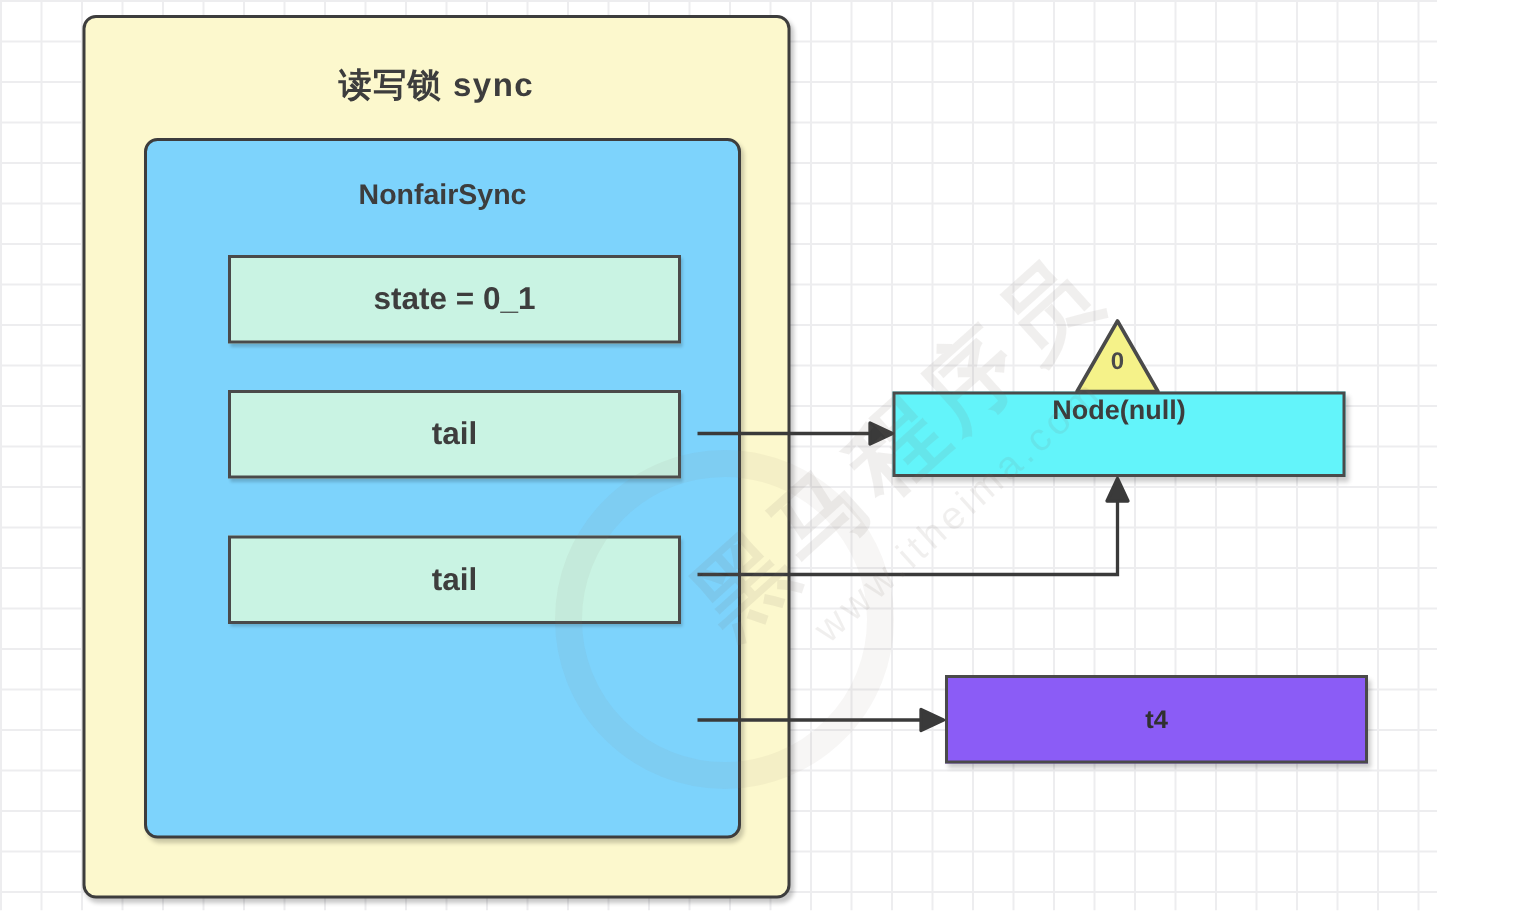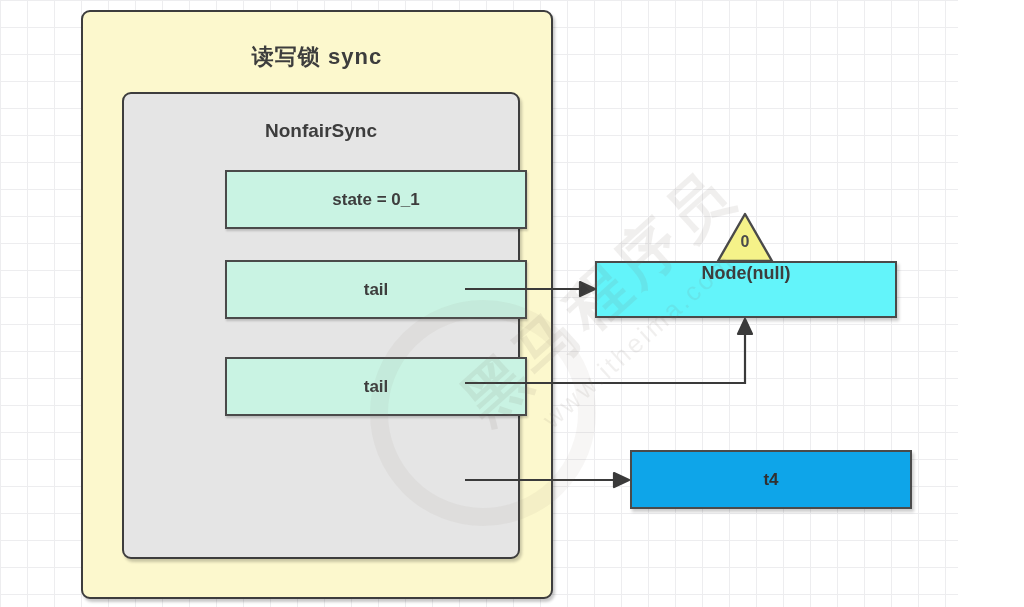--- a/index.html
+++ b/index.html
@@ -14,59 +14,59 @@
     background:
       linear-gradient(to right,#ededef 1px,transparent 1px),
       linear-gradient(to bottom,#ededef 1px,transparent 1px);
     background-size:27px 27px;
     background-color:#ffffff;
   }
   .plain-strip{position:absolute;left:958px;top:0;width:66px;height:607px;background:#ffffff;}
 
   .box{position:absolute;box-sizing:border-box;}
   .outer-box{
-    left:81px;top:10px;width:472px;height:589px;
+    left:55px;top:10px;width:472px;height:589px;
     background:#fcf8cd;border:2.5px solid #3d3d3d;border-radius:9px;
     box-shadow:2px 3px 3px rgba(0,0,0,0.22);
   }
   .outer-title{
     position:absolute;left:0;top:30px;width:100%;text-align:center;
     font-size:22px;font-weight:bold;color:#3d3d3d;letter-spacing:1px;
   }
   .inner-box{
     position:absolute;left:39px;top:80px;width:398px;height:467px;
-    background:#e5e5e5;border:2.5px solid #3d3d3d;border-radius:9px;
+    background:#7dd3fc;border:2.5px solid #3d3d3d;border-radius:9px;
     box-shadow:2px 3px 3px rgba(0,0,0,0.20);box-sizing:border-box;
   }
   .inner-title{
     position:absolute;left:0;top:26px;width:100%;text-align:center;
     font-size:19px;font-weight:bold;color:#3d3d3d;
   }
   .field{
     position:absolute;left:54px;width:302px;height:59px;
     background:#c9f3e3;border:2px solid #4a4a4a;
     box-shadow:1px 2px 2px rgba(0,0,0,0.18);box-sizing:border-box;
     display:flex;align-items:center;justify-content:center;
-    font-size:17px;font-weight:bold;color:#3d3d3d;margin-left:47px;
+    font-size:21px;font-weight:bold;color:#3d3d3d;
   }
   .field-state{top:76px;}
   .field-head{top:166px;}
   .field-tail{top:263px;}
   .field-owner{top:359px;}
 
   .node-box{
     left:595px;top:261px;width:302px;height:57px;
     background:#63f4fa;border:2px solid #4a4a4a;
     box-shadow:2px 3px 3px rgba(0,0,0,0.20);
     display:flex;align-items:flex-start;justify-content:center;
     font-size:18px;font-weight:bold;color:#3d3d3d;
   }
   .thread-box{
     left:630px;top:450px;width:282px;height:59px;
-    background:#0ea5e9;border:2px solid #4a4a4a;
+    background:#8b5cf6;border:2px solid #4a4a4a;
     box-shadow:2px 3px 3px rgba(0,0,0,0.20);
     display:flex;align-items:center;justify-content:center;
     font-size:17px;font-weight:bold;color:#303030;
   }
   .badge-label{
     position:absolute;left:725px;top:233px;width:40px;text-align:center;
     font-size:16px;font-weight:bold;color:#4a4a4a;z-index:6;
   }
   .arrow-layer{position:absolute;left:0;top:0;width:1024px;height:607px;z-index:5;pointer-events:none;}
 

